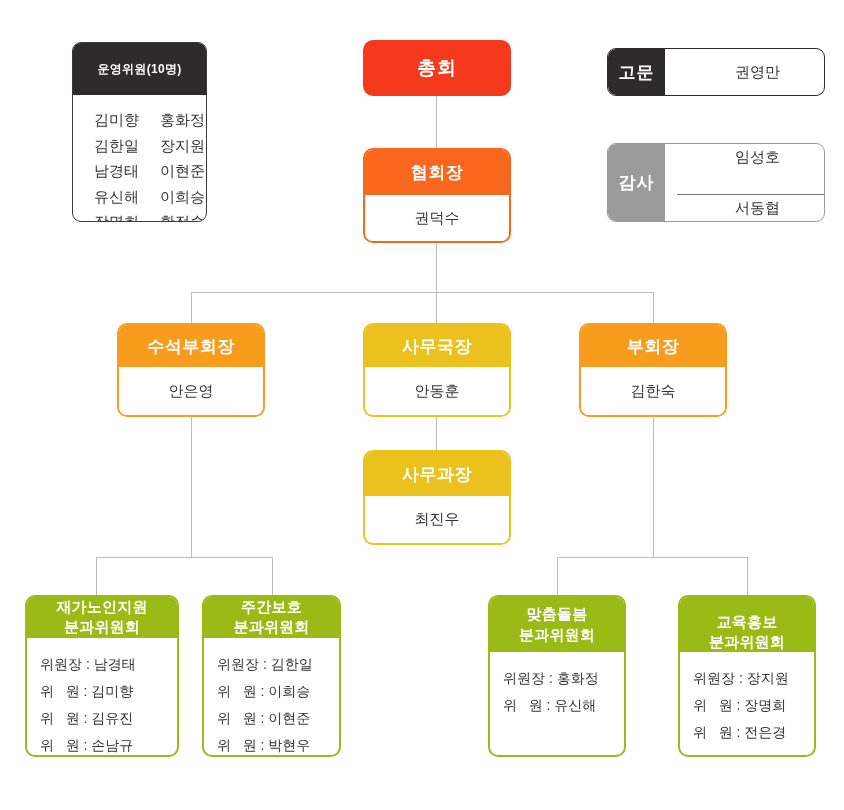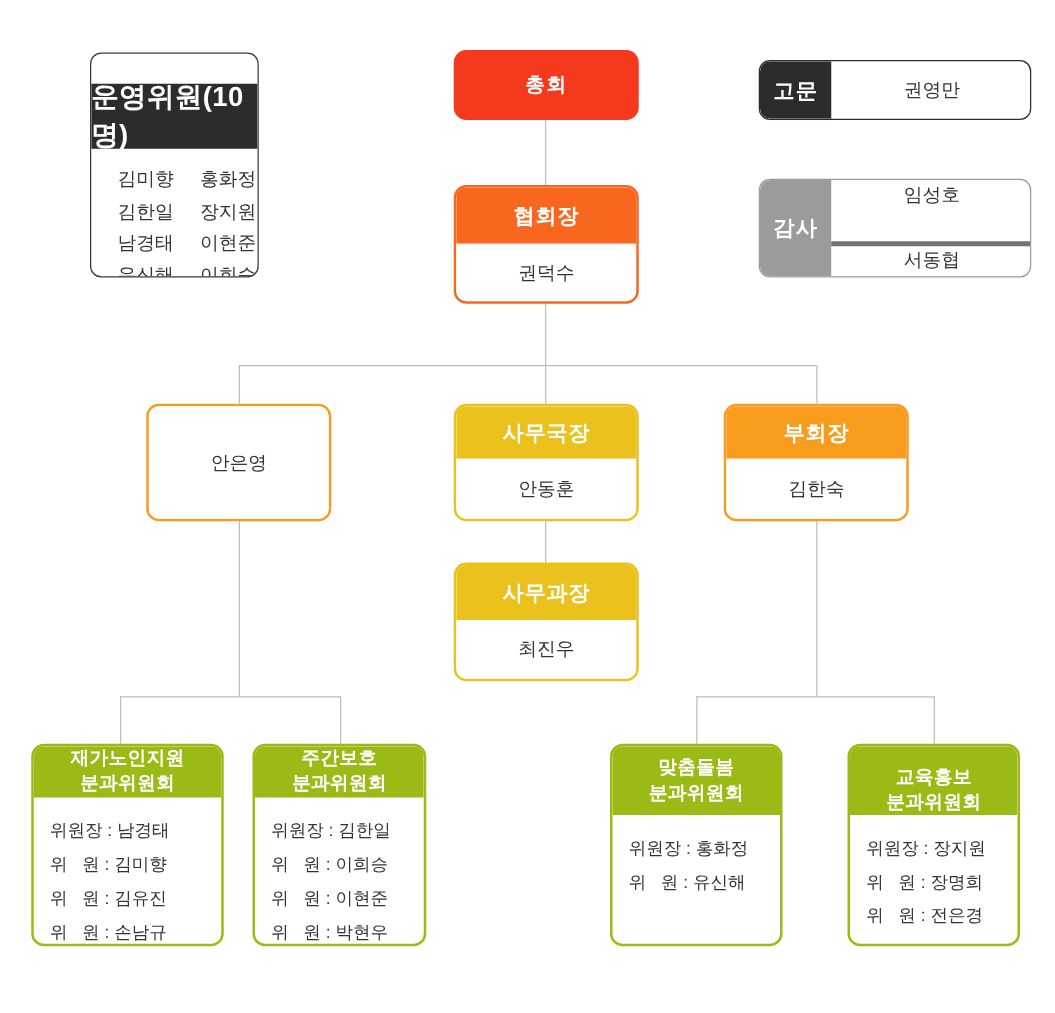--- a/index.html
+++ b/index.html
@@ -16,38 +16,38 @@
   
   .node{position:absolute;border-radius:10px;border:2px solid;background:#fff;
         display:flex;flex-direction:column;overflow:hidden;box-sizing:border-box;}
   .node .hd{display:flex;align-items:center;justify-content:center;
         color:#fff;font-weight:bold;font-size:17px;letter-spacing:0.5px;}
   .node .bd{flex:1;display:flex;align-items:center;justify-content:center;
         font-size:15px;color:#333;background:#fff;}
 
   
   .solid{position:absolute;border-radius:10px;display:flex;align-items:center;
-        justify-content:center;color:#fff;font-weight:bold;font-size:16px;letter-spacing:1px;}
+        justify-content:center;color:#fff;font-weight:bold;font-size:19px;letter-spacing:1px;}
 
   
   .panel{position:absolute;border-radius:9px;border:1px solid #3a3a3a;background:#fff;
         box-sizing:border-box;overflow:hidden;}
-  .panel .phd{height:52px;background:#2e2b2c;color:#fff;font-weight:bold;font-size:22px;
-        letter-spacing:0.3px;display:flex;align-items:center;justify-content:center;margin-top:24px;}
+  .panel .phd{height:52px;background:#2e2b2c;color:#fff;font-weight:bold;font-size:12px;
+        letter-spacing:0.3px;display:flex;align-items:center;justify-content:center;}
   .panel .pbd{padding:12px 0 0 21px;}
   .prow{display:flex;line-height:25.5px;font-size:15px;}
   .prow .pl{width:66px;}
 
   
   .side{position:absolute;border-radius:9px;box-sizing:border-box;background:#fff;overflow:hidden;}
   .side .lbl{position:absolute;left:0;top:0;bottom:0;display:flex;align-items:center;
         justify-content:center;color:#fff;font-weight:bold;font-size:17px;letter-spacing:1px;}
-  .side .cnt{position:absolute;top:0;bottom:0;right:16px;display:flex;flex-direction:column;}
+  .side .cnt{position:absolute;top:0;bottom:0;right:16px;display:flex;flex-direction:column;padding-left:12px;}
   .side .crow{flex:1;display:flex;align-items:center;justify-content:center;font-size:15px;color:#333;}
-  .side .crow + .crow{border-top:4px solid #737373;margin-top:24px;}
+  .side .crow + .crow{border-top:1px solid #737373;margin-top:24px;}
 
   
   .com{position:absolute;border-radius:10px;border:2px solid;background:#fff;
         display:flex;flex-direction:column;overflow:hidden;box-sizing:border-box;}
   .com .chd{height:55px;display:flex;flex-direction:column;align-items:center;justify-content:center;
         color:#fff;font-weight:bold;font-size:15px;line-height:1.35;letter-spacing:0.2px;}
   .com .cbd{padding:13px 16px 0 13px;display:flex;flex-direction:column;}
   .com .mrow{white-space:pre;font-size:14px;line-height:27px;color:#333;}
 </style>
 </head>
@@ -115,20 +115,21 @@
       <div class="crow">서동협</div>
     </div>
   </div>
 
   <div class="node" style="left:363px;top:148px;width:148px;height:95px;border-color:#f8671d;">
     <div class="hd" style="background:#f8671d;height:45px;">협회장</div>
     <div class="bd">권덕수</div>
   </div>
 
   <div class="node" style="left:117px;top:323px;width:148px;height:94px;border-color:#f79c1d;">
+    <div class="hd" style="background:#f79c1d;height:42px;">수석부회장</div>
     <div class="bd">안은영</div>
   </div>
 
   <div class="node" style="left:363px;top:323px;width:148px;height:94px;border-color:#ebc11d;">
     <div class="hd" style="background:#ebc11d;height:42px;">사무국장</div>
     <div class="bd">안동훈</div>
   </div>
 
   <div class="node" style="left:579px;top:323px;width:148px;height:94px;border-color:#f79c1d;">
     <div class="hd" style="background:#f79c1d;height:42px;">부회장</div>

